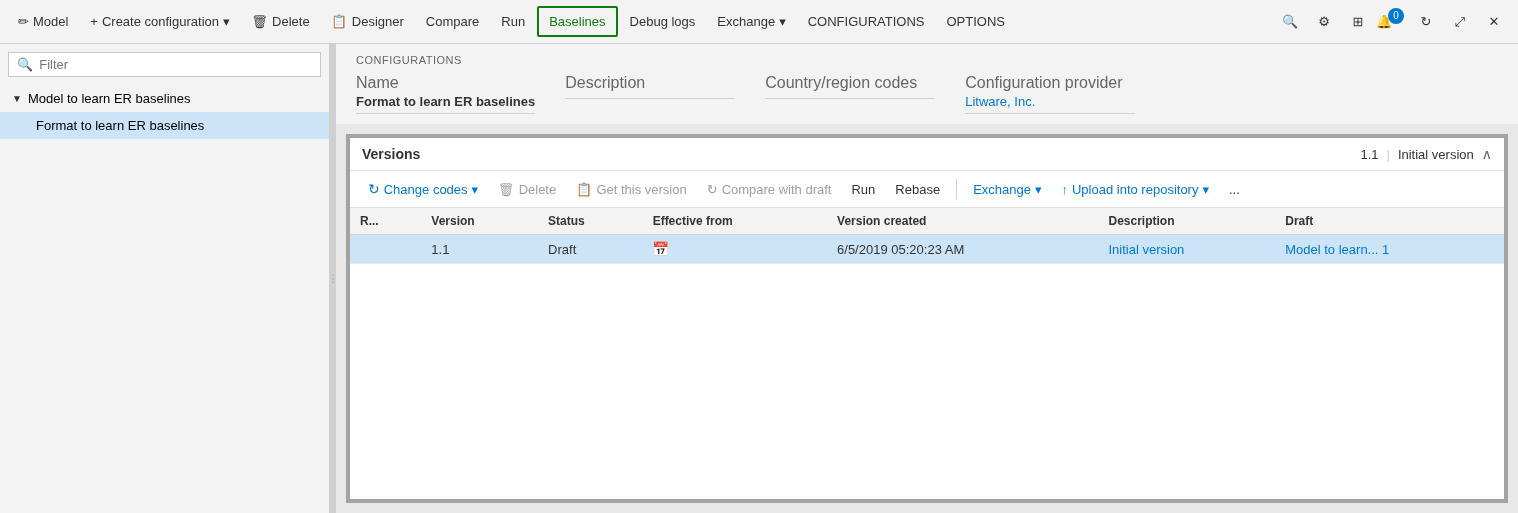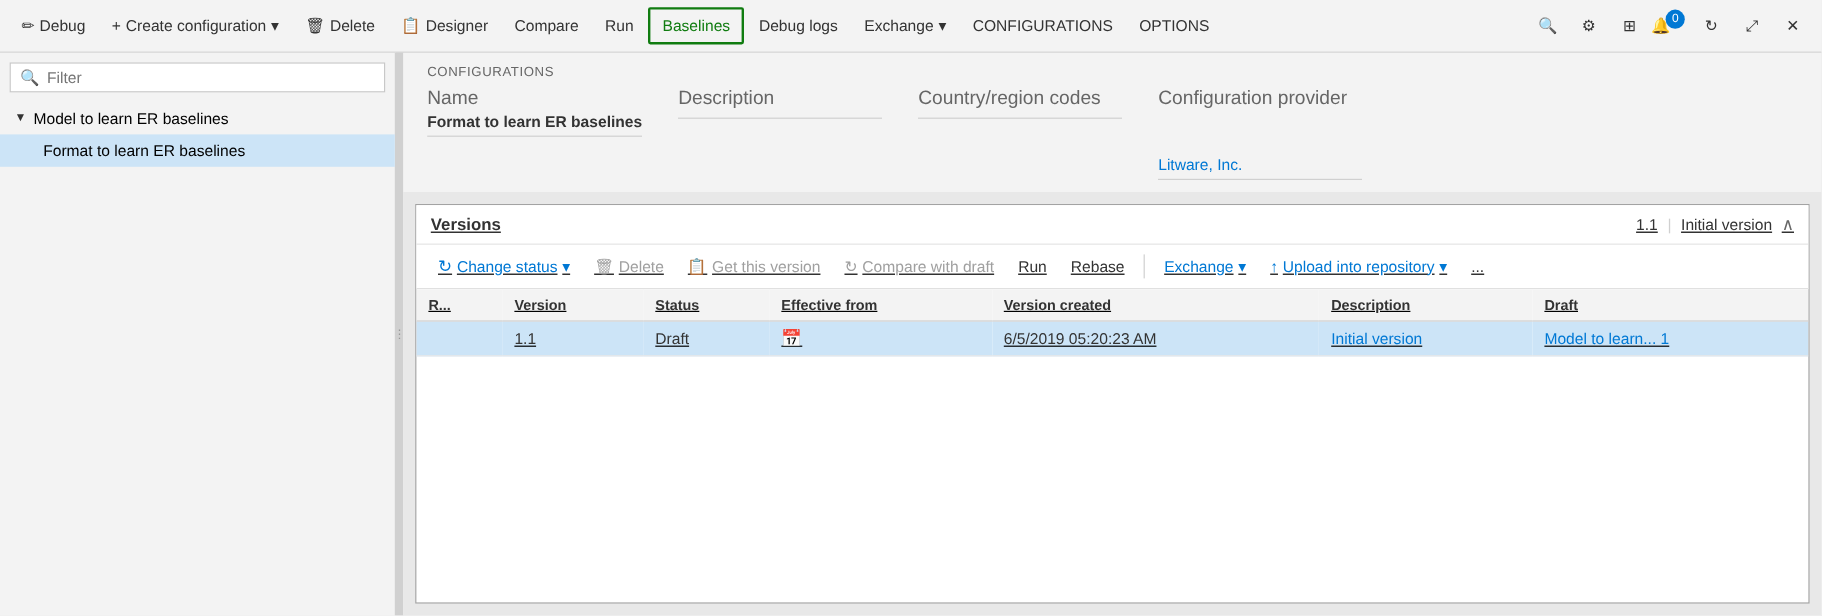--- a/index.html
+++ b/index.html
@@ -106,31 +106,30 @@
       gap: 0;
       padding-bottom: 10px;
     }
     .config-field {
       display: flex; flex-direction: column; gap: 2px;
       min-width: 200px;
       padding-right: 30px;
     }
     .config-field label { font-size: 16px; color: #666; }
     .config-field .value { font-size: 13px; font-weight: 600; color: #333; padding-bottom: 4px; border-bottom: 1px solid #d0d0d0; }
-    .config-field .value.link { color: #0078d4; font-weight: normal; cursor: pointer; margin-top: 36px; }
+    .config-field .value.link { color: #0078d4; font-weight: normal; cursor: pointer; }
 
     
     .versions-panel {
       margin: 10px 10px 10px 10px;
       background: white;
-      border: 1px solid #a3a3a3;
+      border: 4px solid #a3a3a3;
       flex: 1;
       display: flex;
       flex-direction: column;
-      text-decoration: underline;
     }
     .versions-header {
       display: flex;
       align-items: center;
       padding: 8px 12px;
       border-bottom: 1px solid #e0e0e0;
       background: white;
     }
     .versions-title { font-size: 14px; font-weight: 600; color: #333; }
     .versions-meta { margin-left: auto; display: flex; align-items: center; gap: 8px; font-size: 13px; color: #333; }
@@ -183,21 +182,21 @@
 
     
     .scroll-area { flex: 1; overflow-y: auto; }
   </style>
 </head>
 <body>
 
 <div class="toolbar">
   <button class="toolbar-btn">
     <span>✏</span>
-    <span>Debug</span>
+    <span>Model</span>
   </button>
   <button class="toolbar-btn">
     <span>+</span>
     <span>Create configuration</span>
     <span>▾</span>
   </button>
   <button class="toolbar-btn">
     <span>🗑</span>
     <span>Delete</span>
   </button>
@@ -302,21 +301,21 @@
           <span class="version-num">1.1</span>
           <span style="color:#d0d0d0;">|</span>
           <span class="version-label">Initial version</span>
           <button class="collapse-btn">∧</button>
         </div>
       </div>
 
       <div class="versions-toolbar">
         <button class="v-btn">
           <span style="font-size:14px;">↻</span>
-          <span>Change status</span>
+          <span>Change codes</span>
           <span>▾</span>
         </button>
         <button class="v-btn disabled">
           <span>🗑</span>
           <span>Delete</span>
         </button>
         <button class="v-btn disabled">
           <span>📋</span>
           <span>Get this version</span>
         </button>

